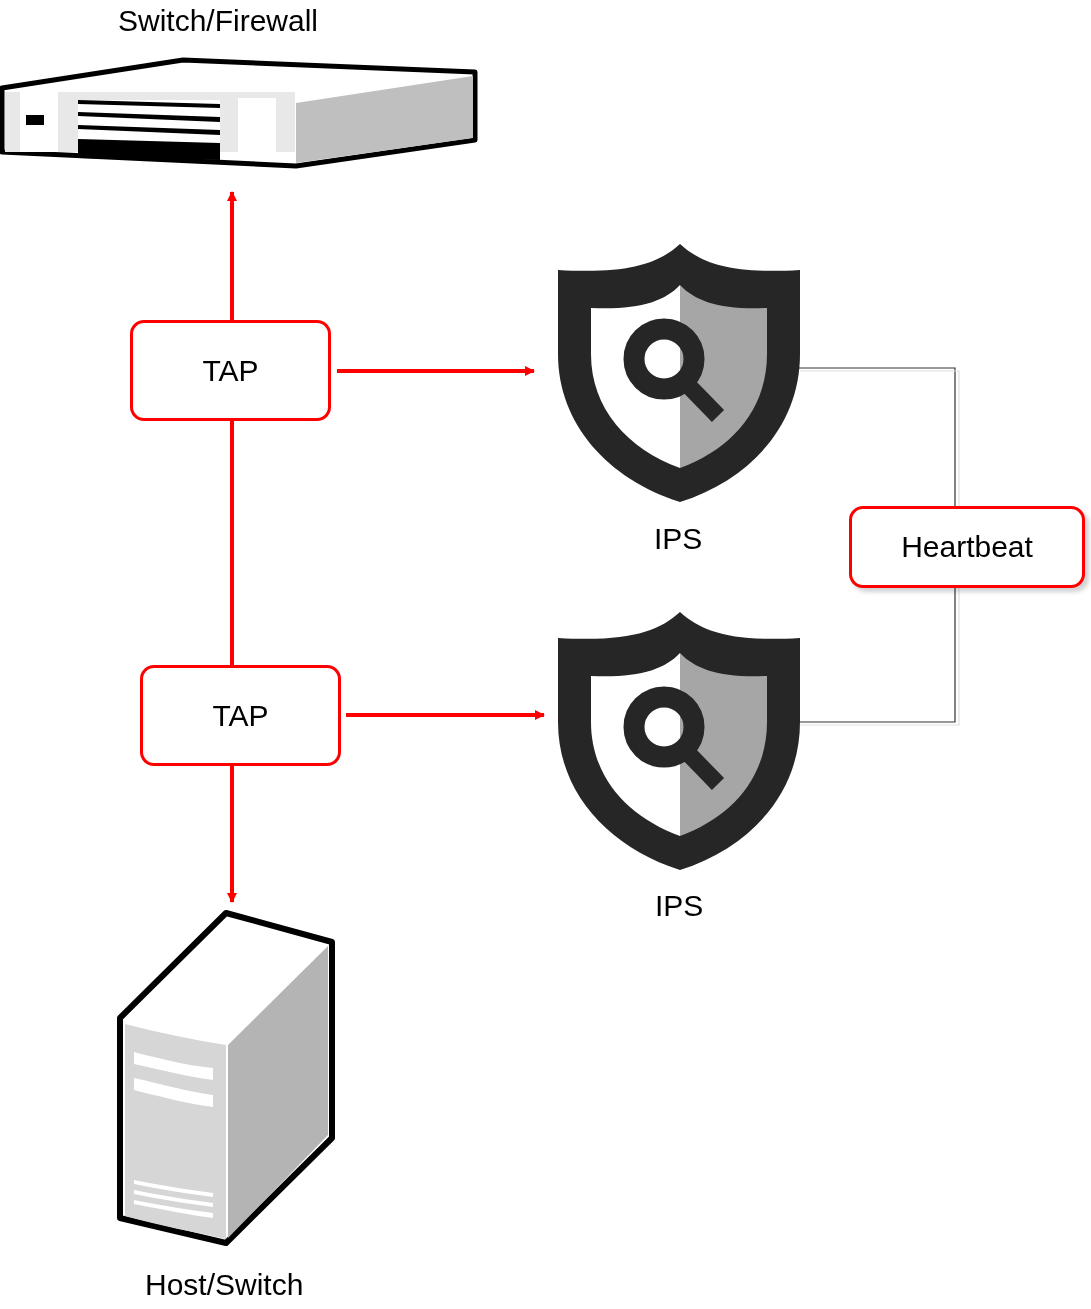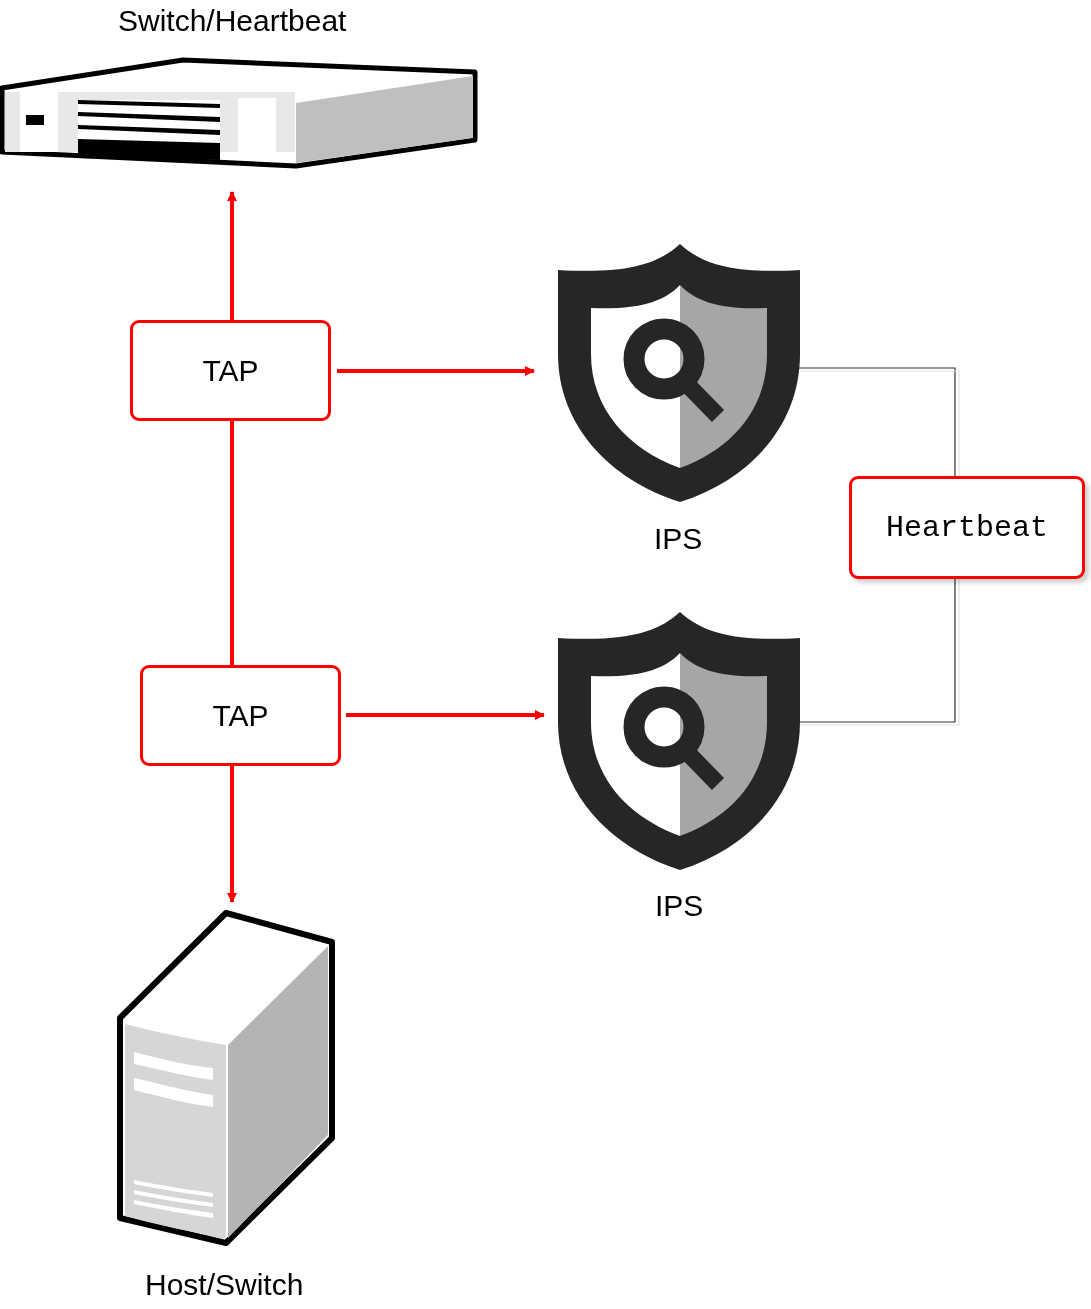--- a/index.html
+++ b/index.html
@@ -1,21 +1,21 @@
 <!DOCTYPE html>
 <html><head>
 <meta charset="utf-8">
 <style>
   html, body { margin: 0; padding: 0; background: #ffffff; }
   body { width: 1091px; height: 1309px; position: relative; overflow: hidden;
          font-family: "Liberation Sans", sans-serif; }
   svg.canvas { position: absolute; left: 0; top: 0; }
   .label { position: absolute; font-size: 30px; color: #000; white-space: nowrap;
            font-family: "Liberation Sans", sans-serif; }
-  .box { position: absolute; border: 3px solid #ff0000; border-radius: 9px; background: #fff;
+  .box { position: absolute; border: 3px solid #ff0000; border-radius: 14px; background: #fff;
          display: flex; align-items: center; justify-content: center; box-sizing: border-box;
          font-size: 30px; color: #000; font-family: "Liberation Sans", sans-serif; }
   .box.shadow { box-shadow: 4px 4px 4px rgba(0,0,0,0.18); }
 </style>
 </head>
 <body>
 
 <svg class="canvas" width="1091" height="1309" viewBox="0 0 1091 1309">
   <defs>
     <marker id="arrowhead" markerWidth="10" markerHeight="10" refX="9" refY="5" orient="auto" markerUnits="userSpaceOnUse" viewBox="0 0 10 10">
@@ -67,19 +67,19 @@
     <polygon points="228,1045 328,946 328,1135 228,1238" fill="#b4b4b4"></polygon>
     <path d="M125,1024 C160,1033 195,1040 226,1045 L226,1239 C195,1232 160,1226 125,1216 Z" fill="#d6d6d6"></path>
     <path d="M134,1052 C165,1060 190,1066 213,1068 L213,1080 C190,1077 165,1071 134,1064 Z" fill="#fff"></path>
     <path d="M134,1078 C165,1085 190,1092 213,1095 L213,1107 C190,1104 165,1098 134,1090 Z" fill="#fff"></path>
     <path d="M134,1180 C165,1186 190,1190 213,1193 L213,1197 C190,1194 165,1190 134,1184 Z" fill="#fff"></path>
     <path d="M134,1190 C165,1196 190,1200 213,1203 L213,1207 C190,1204 165,1200 134,1194 Z" fill="#fff"></path>
     <path d="M134,1200 C165,1206 190,1210 213,1213 L213,1218 C190,1215 165,1210 134,1204 Z" fill="#fff"></path>
   </g>
 </svg>
 
-<div class="label" style="left:118px; top:4px;">Switch/Heartbeat</div>
+<div class="label" style="left:118px; top:4px;">Switch/Firewall</div>
 <div class="box" style="left:130px; top:320px; width:201px; height:101px;">TAP</div>
 <div class="box" style="left:140px; top:665px; width:201px; height:101px;">TAP</div>
 <div class="label" style="left:654px; top:522px;">IPS</div>
 <div class="label" style="left:655px; top:889px;">IPS</div>
-<div class="box shadow" style="left:849px; top:476px; width:236px; height:103px;font-family:Liberation Mono, monospace;">Heartbeat</div>
+<div class="box shadow" style="left:849px; top:506px; width:236px; height:82px;">Heartbeat</div>
 <div class="label" style="left:145px; top:1268px;text-align:right;">Host/Switch</div>
 
 </body></html>

